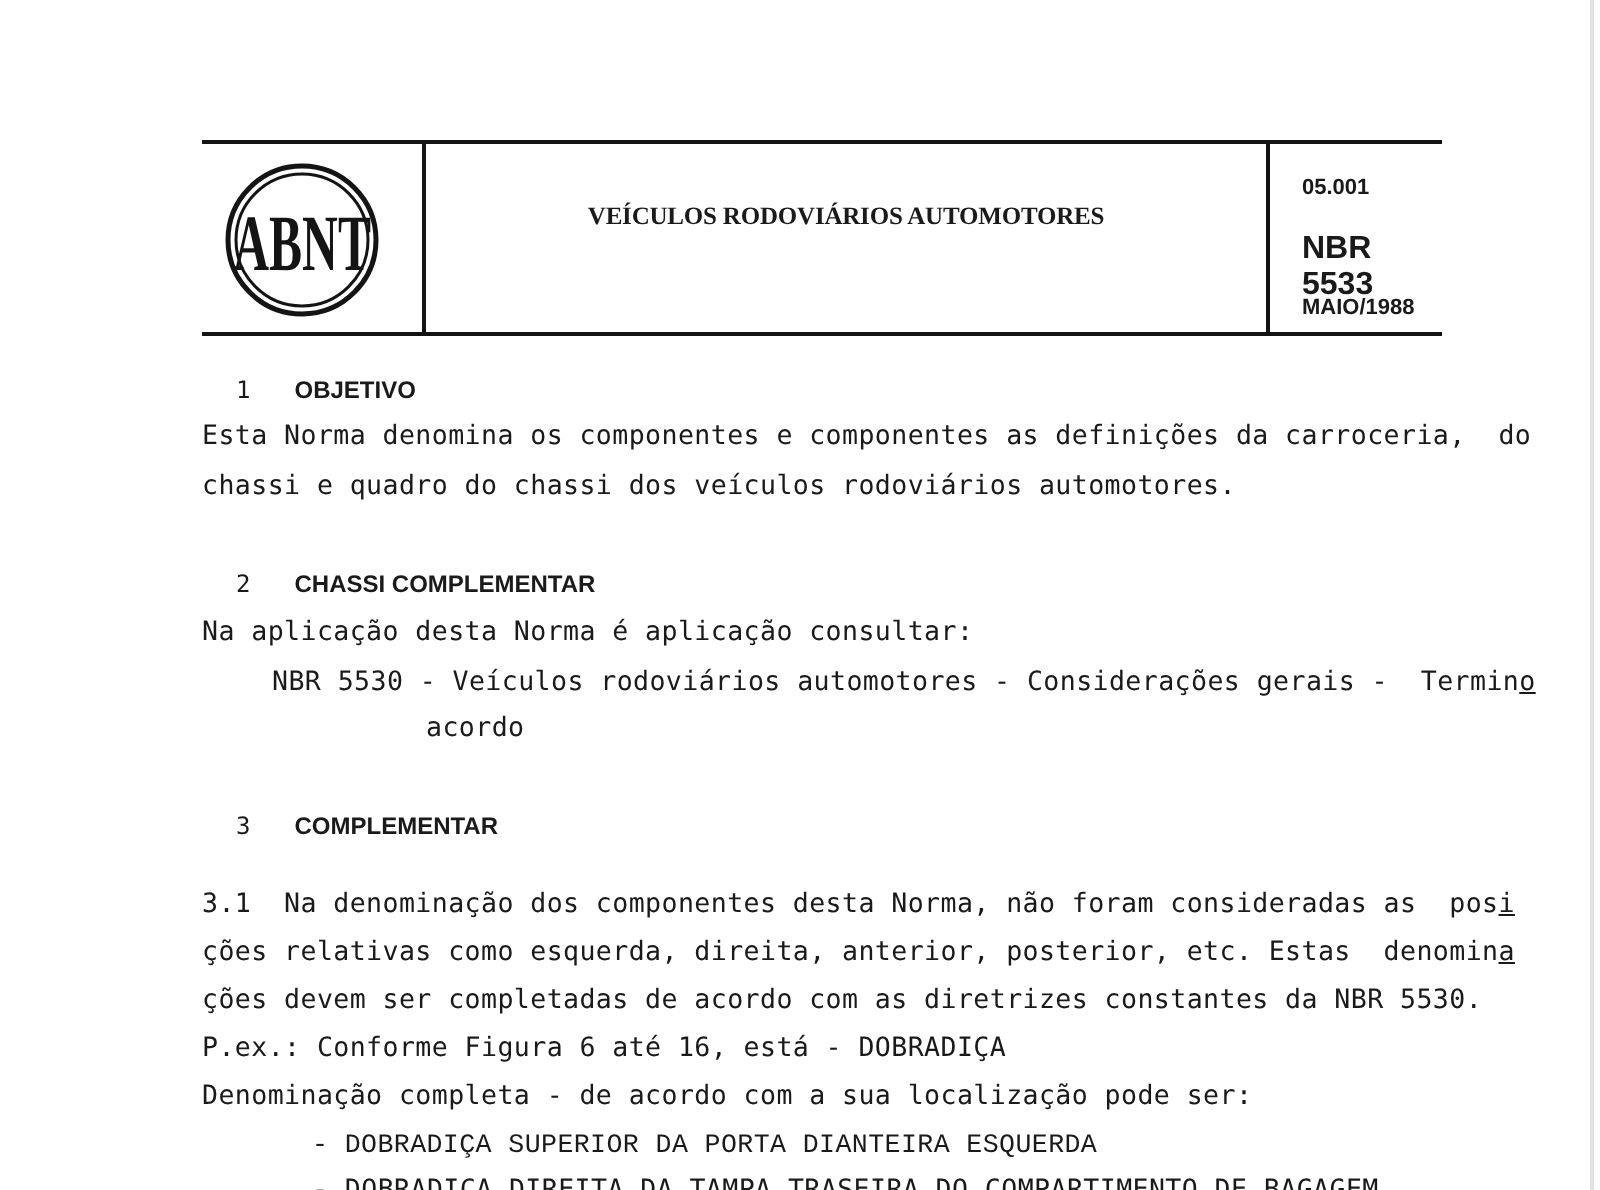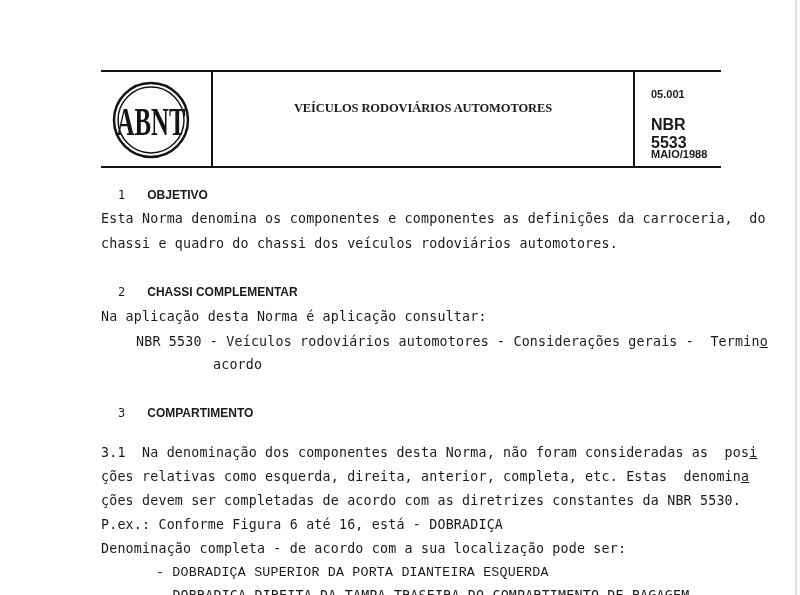--- a/index.html
+++ b/index.html
@@ -90,21 +90,21 @@
 <div class="sec-head" style="top:285px;">
   <span class="sec-num">2</span>
   <span class="sec-title">CHASSI COMPLEMENTAR</span>
 </div>
 <div class="line" style="left:101px; top:309px;">Na aplicação desta Norma é aplicação consultar:</div>
 <div class="line" style="left:136px; top:334px;"><span>NBR 5530 - Veículos rodoviários automotores - Considerações gerais -  Termin</span><span class="u">o</span></div>
 <div class="line" style="left:213px; top:357px;">acordo</div>
 
 <div class="sec-head" style="top:406px;">
   <span class="sec-num">3</span>
-  <span class="sec-title">COMPARTIMENTO</span>
+  <span class="sec-title">COMPLEMENTAR</span>
 </div>
 <div class="line" style="left:101px; top:445px;"><span>3.1  Na denominação dos componentes desta Norma, não foram consideradas as  pos</span><span class="u">i</span></div>
-<div class="line" style="left:101px; top:469px;"><span>ções relativas como esquerda, direita, anterior, completa, etc. Estas  denomin</span><span class="u">a</span></div>
+<div class="line" style="left:101px; top:469px;"><span>ções relativas como esquerda, direita, anterior, posterior, etc. Estas  denomin</span><span class="u">a</span></div>
 <div class="line" style="left:101px; top:493px;">ções devem ser completadas de acordo com as diretrizes constantes da NBR 5530.</div>
 <div class="line" style="left:101px; top:517px;">P.ex.: Conforme Figura 6 até 16, está - DOBRADIÇA</div>
 <div class="line" style="left:101px; top:541px;">Denominação completa - de acordo com a sua localização pode ser:</div>
 <div class="line" style="left:156px; top:565px;font-family:Liberation Mono, monospace;">- DOBRADIÇA SUPERIOR DA PORTA DIANTEIRA ESQUERDA</div>
 <div class="clip-line">- DOBRADIÇA DIREITA DA TAMPA TRASEIRA DO COMPARTIMENTO DE BAGAGEM</div>
 
 </body></html>

